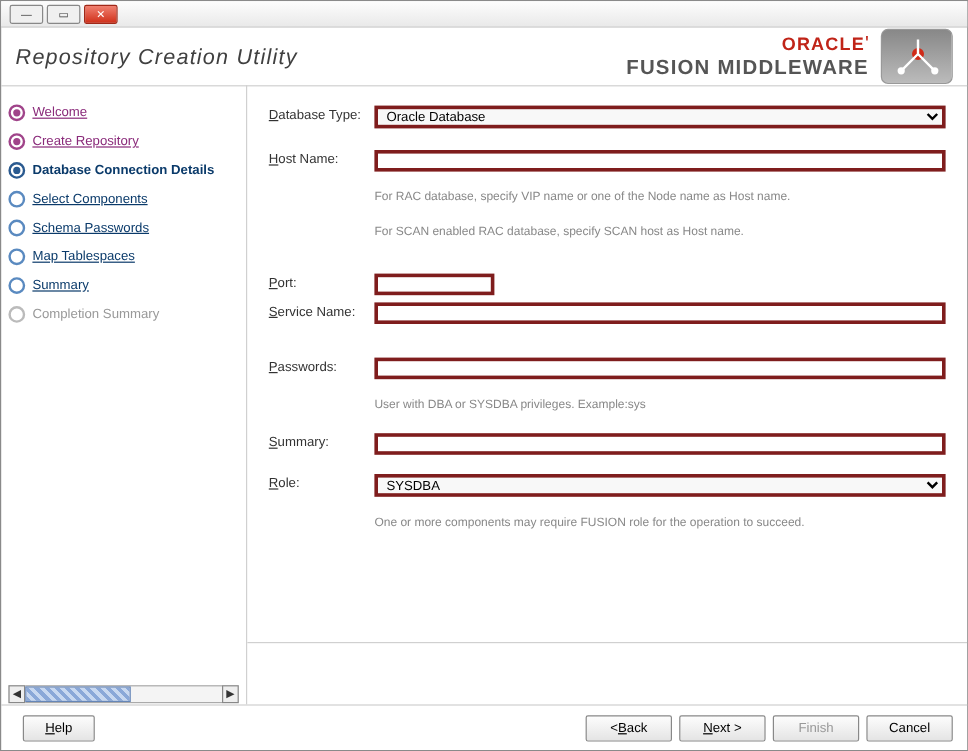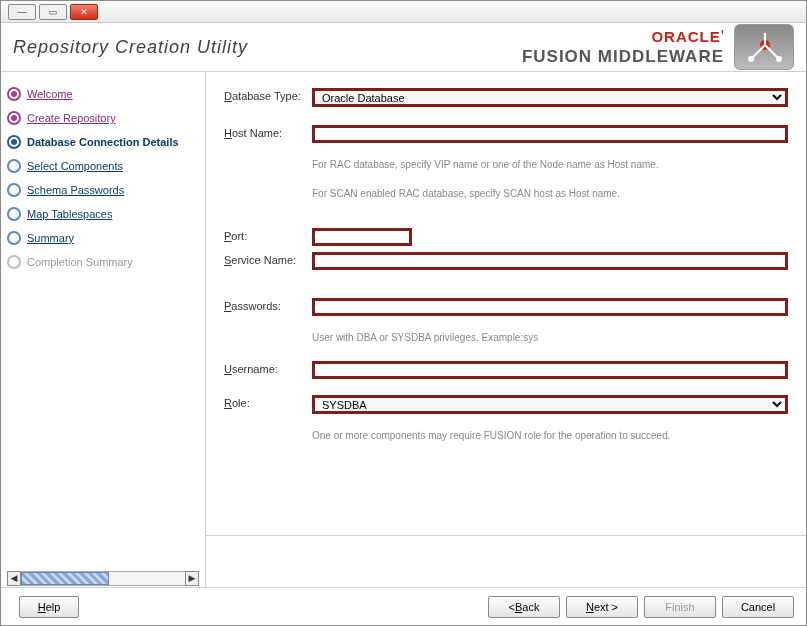--- a/index.html
+++ b/index.html
@@ -162,21 +162,21 @@
           <label class="ufirst">Passwords:</label>
           <div class="field">
             <input type="text" value="" style="">
             <div class="hint">User with DBA or SYSDBA privileges. Example:sys</div>
           </div>
         </div>
 
         <div style="height:10px"></div>
 
         <div class="row">
-          <label class="ufirst">Username:</label>
+          <label class="ufirst">Summary:</label>
           <div class="field"><input type="password" value="" style=""></div>
         </div>
 
         <div style="height:10px"></div>
 
         <div class="row">
           <label class="ufirst">Role:</label>
           <div class="field">
             <select><option>SYSDBA</option></select>
             <div class="hint">One or more components may require FUSION role for the operation to succeed.</div>

